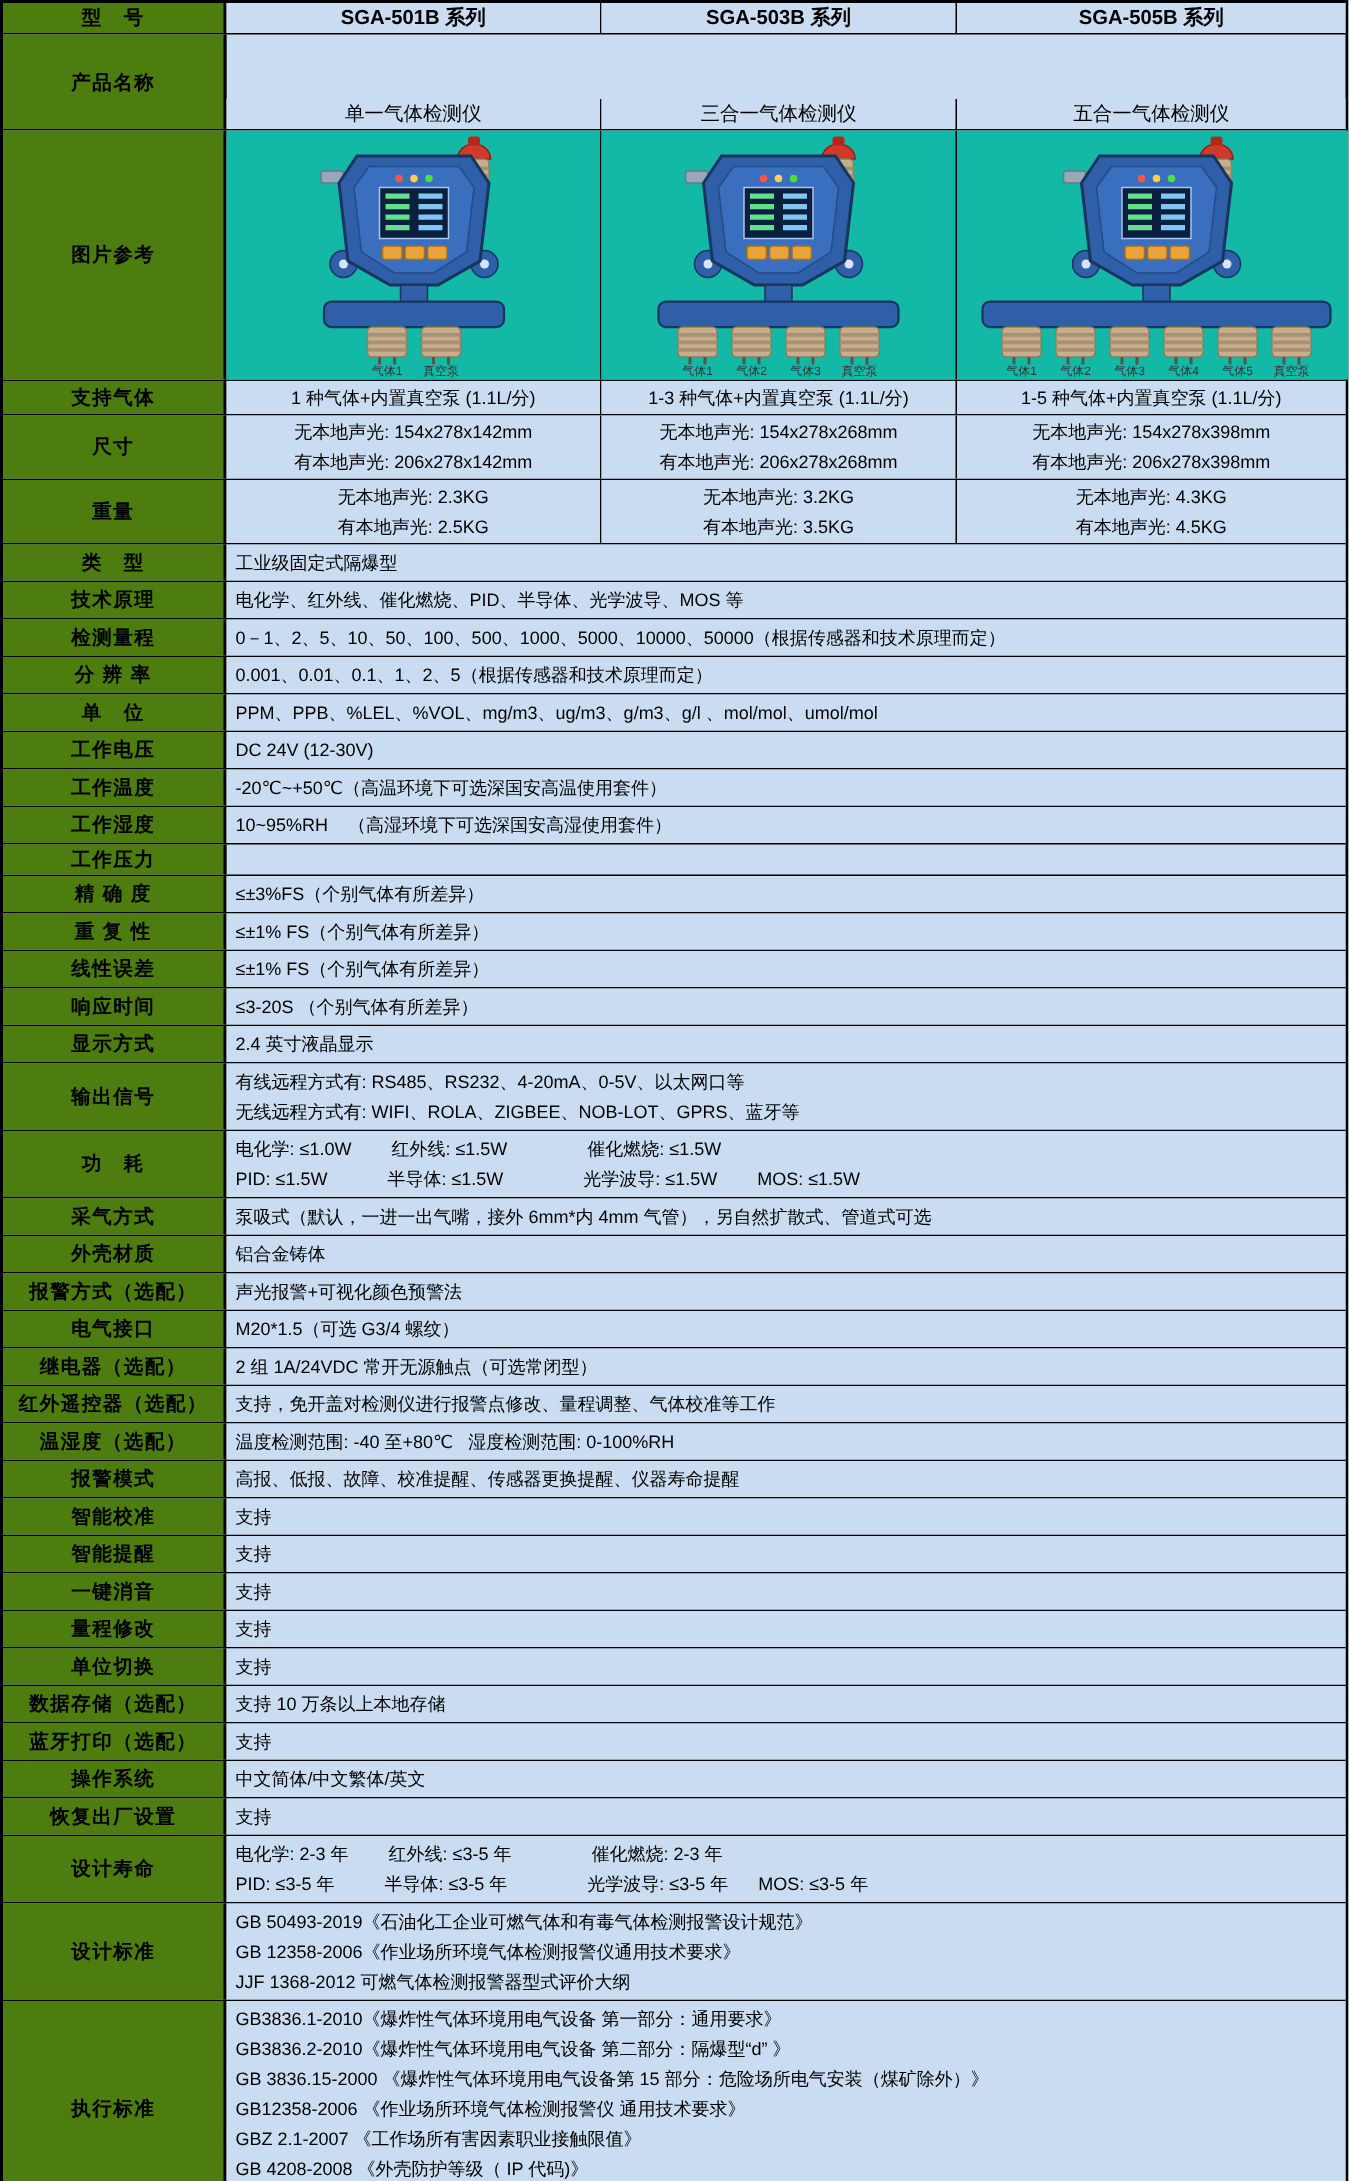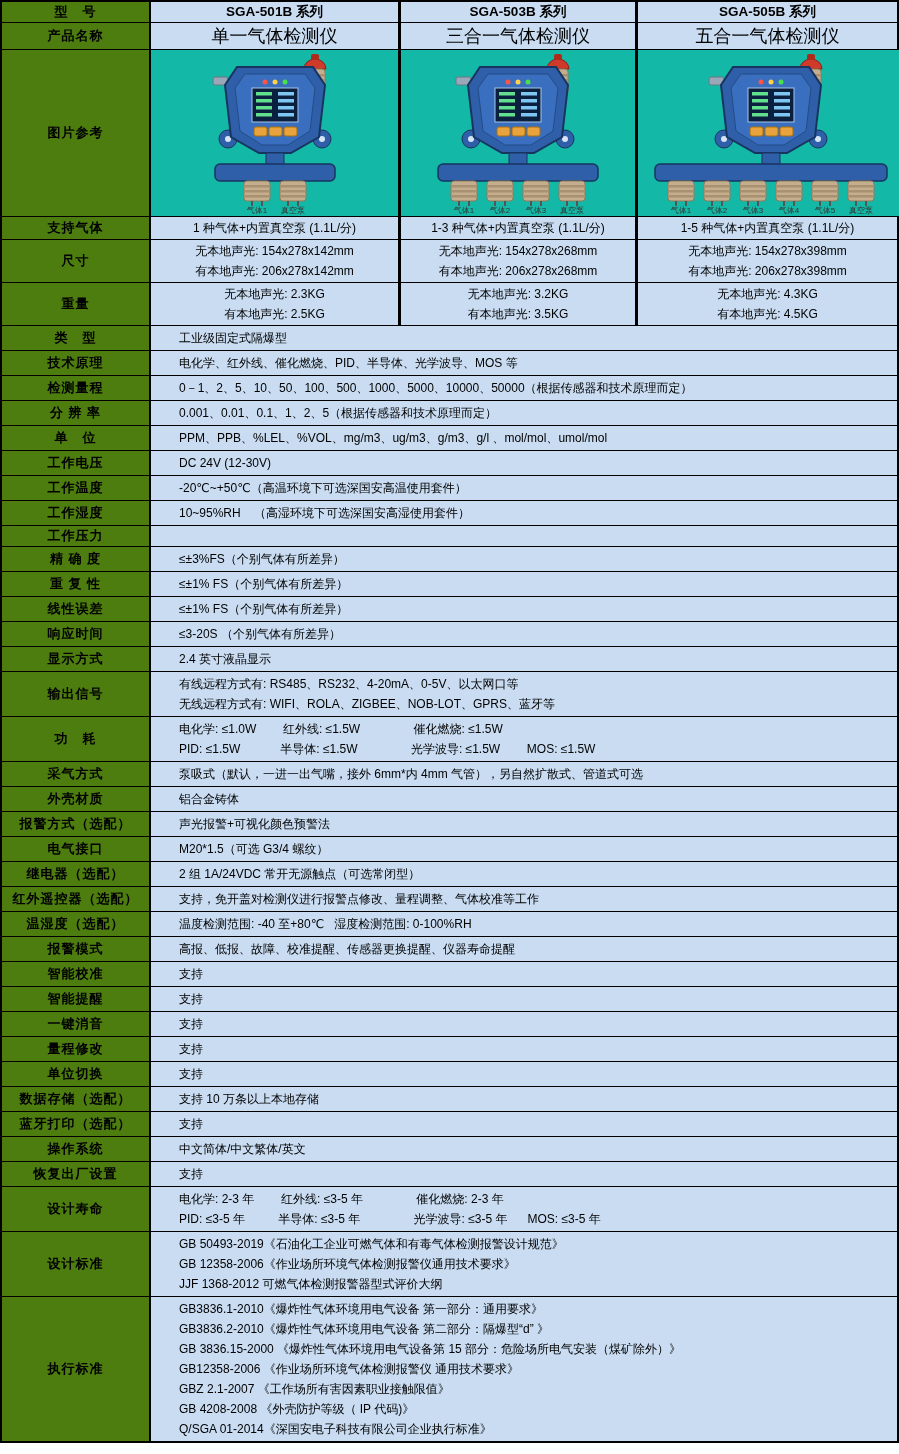--- a/index.html
+++ b/index.html
@@ -3,32 +3,32 @@
 <meta charset="utf-8">
 <style>
   html,body{margin:0;padding:0;background:#ffffff;}
   body{font-family:"Liberation Sans","DejaVu Sans",sans-serif;color:#000;}
   .sheet{width:899px;box-sizing:border-box;border:2px solid #000;background:#C9DCF2;}
   .row{display:flex;border-bottom:1px solid #000;min-height:20px;align-items:stretch;}
   .row:last-child{border-bottom:none;}
   .lab{flex:0 0 149px;width:149px;box-sizing:border-box;background:#4d7c0f;border-right:2px solid #000;
        display:flex;align-items:center;justify-content:center;text-align:center;
        font-weight:bold;font-size:13px;padding:1px 3px;letter-spacing:1px;}
-  .vcell{box-sizing:border-box;border-right:3px solid #000000;background:#C9DCF2;
+  .vcell{box-sizing:border-box;border-right:1px solid #000000;background:#C9DCF2;
          display:flex;flex-direction:column;align-items:center;justify-content:center;
          text-align:center;font-size:12px;padding:1px 4px;}
   .vcell.c2{flex:0 0 250px;width:250px;}
   .vcell.c3{flex:0 0 237px;width:237px;}
   .vcell.c4{flex:1 1 auto;border-right:none;}
   .vcell.imgcell{background:#14b8a6;justify-content:center;}
   .wide{flex:1 1 auto;box-sizing:border-box;background:#C9DCF2;display:flex;flex-direction:column;
-        justify-content:flex-end;padding:2px 28px;font-size:12px;text-align:left;}
+        justify-content:flex-end;padding:2px 6px;font-size:12px;text-align:left;}
   .line{line-height:20px;min-height:20px;white-space:pre-wrap;}
   .hdr .vcell{font-weight:bold;font-size:13.5px;}
-  .prodrow .vcell{font-size:18px;}
+  .prodrow .vcell{font-size:13px;margin-top:43px;}
   svg text{font-family:"Liberation Sans","DejaVu Sans",sans-serif;}
 </style>
 </head>
 <body>
 
 <div class="sheet" id="table-root">
     <div class="row hdr">
       <div class="lab">型　号</div>
       <div class="vcell c2">SGA-501B 系列</div>
       <div class="vcell c3">SGA-503B 系列</div>

